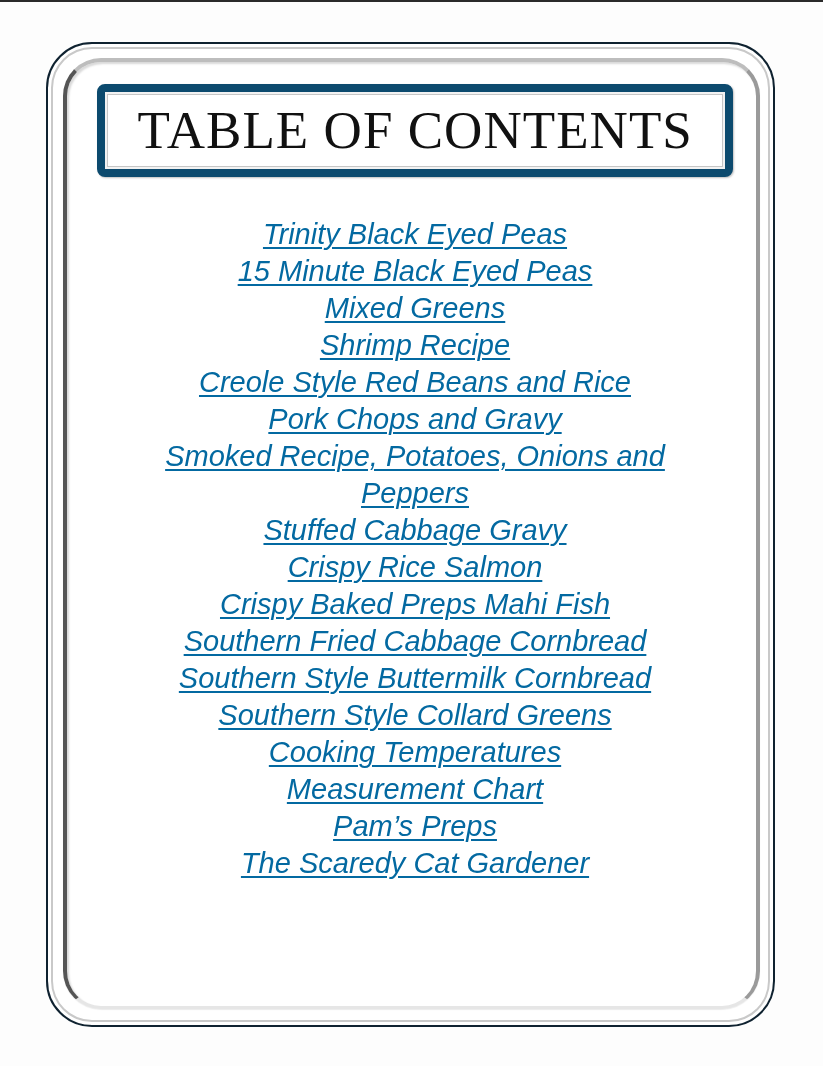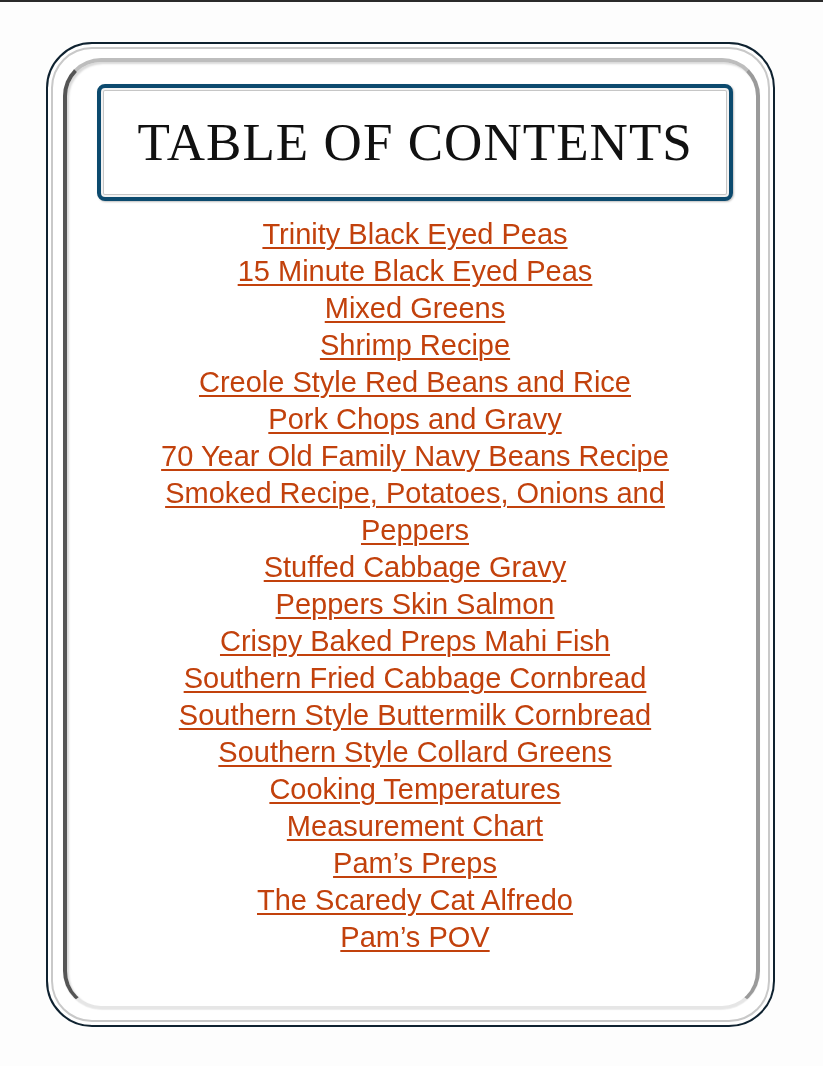--- a/index.html
+++ b/index.html
@@ -41,23 +41,23 @@
       border-top: 4px solid #bdbdbd;
       border-left: 4px solid #555555;
       border-right: 4px solid #9a9a9a;
       border-bottom: 3px solid #e6e6e6;
       box-shadow: inset 2px 2px 2px rgba(0,0,0,0.15), 0 1px 1px rgba(0,0,0,0.08);
       background: #ffffff;
     }
     .title-box {
       position: absolute;
       left: 97px; top: 84px;
-      width: 636px; height: 117px;
+      width: 636px; height: 93px;
       box-sizing: border-box;
-      border: 4px solid #0c4a6e;
+      border: 8px solid #0c4a6e;
       border-radius: 8px;
       box-shadow: inset 0 0 0 2px #f2f2f2, inset 0 0 0 3px #c6c6c6, 1px 1px 2px rgba(0,0,0,0.25);
       background: #ffffff;
       display: flex;
       align-items: center;
       justify-content: center;
     }
     .title-text {
       font-family: "Liberation Serif", "DejaVu Serif", serif;
       font-size: 52px;
@@ -78,25 +78,26 @@
       list-style: none;
       text-align: center;
     }
     .toc-item {
       margin: 0;
       padding: 0;
       line-height: 37px;
       font-size: 29px;
     }
     .toc-link {
-      color: #c2410c;
+      color: #0369a1;
       text-decoration: underline;
       text-decoration-thickness: 2px;
       text-underline-offset: 3px;
       cursor: pointer;
+      font-style: italic;
     }
     .toc-link.wrap {
       display: inline-block;
       width: 580px;
       line-height: 37px;
     }
   </style>
 </head>
 <body>
 
@@ -109,26 +110,24 @@
   <h1 class="title-text">TABLE OF CONTENTS</h1>
 </div>
 
 <ul class="toc-list">
   <li class="toc-item"><a class="toc-link">Trinity Black Eyed Peas</a></li>
   <li class="toc-item"><a class="toc-link">15 Minute Black Eyed Peas</a></li>
   <li class="toc-item"><a class="toc-link">Mixed Greens</a></li>
   <li class="toc-item"><a class="toc-link">Shrimp Recipe</a></li>
   <li class="toc-item"><a class="toc-link">Creole Style Red Beans and Rice</a></li>
   <li class="toc-item"><a class="toc-link">Pork Chops and Gravy</a></li>
-  <li class="toc-item"><a class="toc-link">70 Year Old Family Navy Beans Recipe</a></li>
   <li class="toc-item"><a class="toc-link wrap">Smoked Recipe, Potatoes, Onions and Peppers</a></li>
   <li class="toc-item"><a class="toc-link">Stuffed Cabbage Gravy</a></li>
-  <li class="toc-item"><a class="toc-link">Peppers Skin Salmon</a></li>
+  <li class="toc-item"><a class="toc-link">Crispy Rice Salmon</a></li>
   <li class="toc-item"><a class="toc-link">Crispy Baked Preps Mahi Fish</a></li>
   <li class="toc-item"><a class="toc-link">Southern Fried Cabbage Cornbread</a></li>
   <li class="toc-item"><a class="toc-link">Southern Style Buttermilk Cornbread</a></li>
   <li class="toc-item"><a class="toc-link">Southern Style Collard Greens</a></li>
   <li class="toc-item"><a class="toc-link">Cooking Temperatures</a></li>
   <li class="toc-item"><a class="toc-link">Measurement Chart</a></li>
   <li class="toc-item"><a class="toc-link">Pam’s Preps</a></li>
-  <li class="toc-item"><a class="toc-link">The Scaredy Cat Alfredo</a></li>
-  <li class="toc-item"><a class="toc-link">Pam’s POV</a></li>
+  <li class="toc-item"><a class="toc-link">The Scaredy Cat Gardener</a></li>
 </ul>
 
 </body></html>

